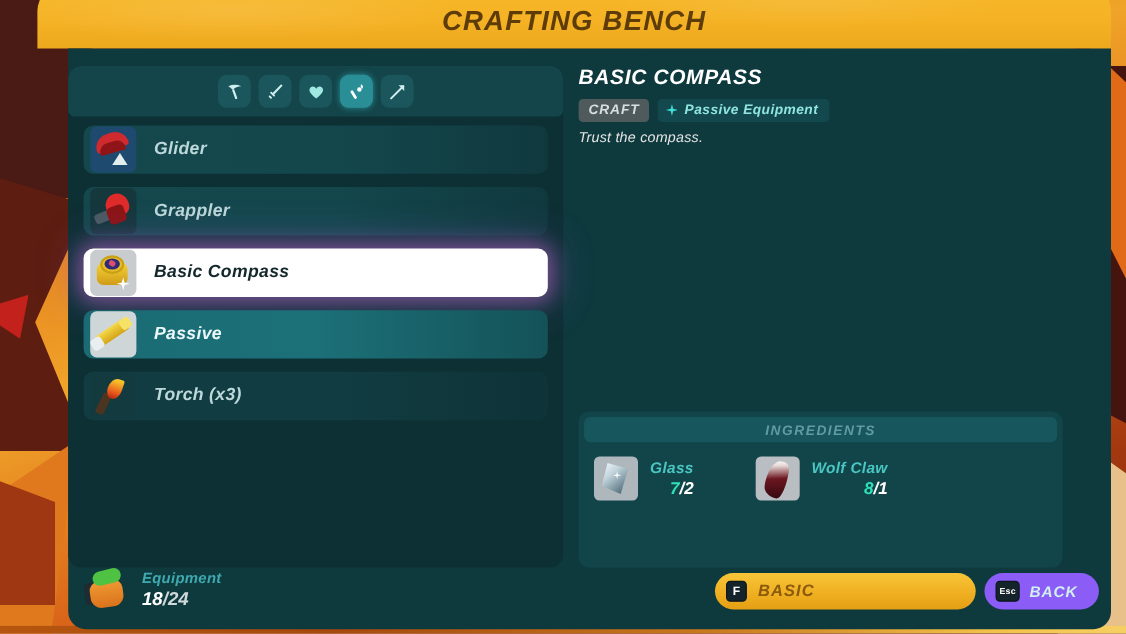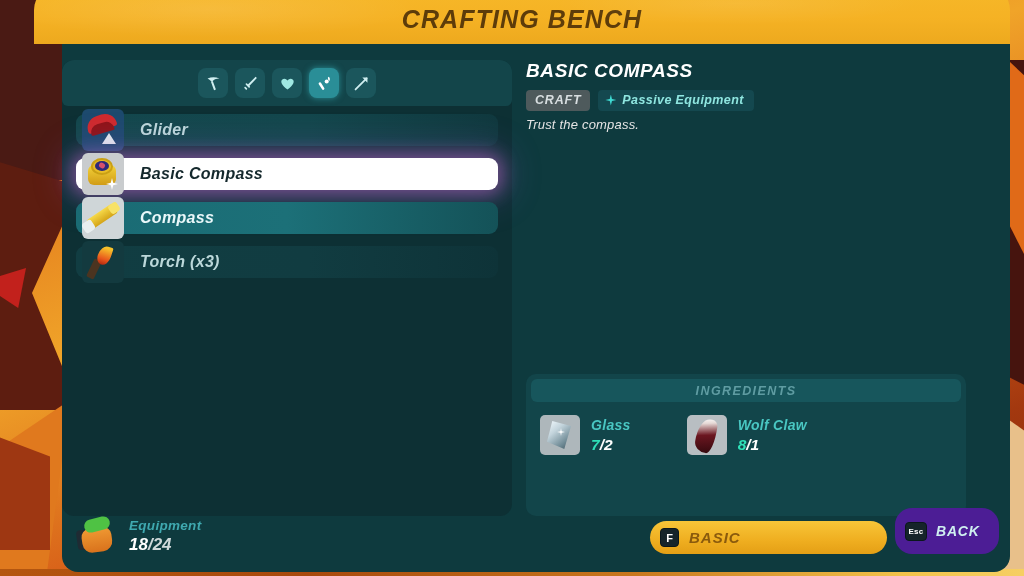--- a/index.html
+++ b/index.html
@@ -139,21 +139,21 @@
   .tab svg { display: block; }
 
   
   #item-list {
     position: absolute;
     left: 14px; top: 54px;
     width: 422px;
   }
   .item-row {
     position: relative;
-    height: 32px;
+    height: 44px;
     margin-bottom: 12px;
     border-radius: 9px;
     display: flex; align-items: center;
     background: linear-gradient(90deg, #14484d 0%, #13474c 55%, #10393e 100%);
     padding-left: 4px;
   }
   .item-row.dim  { background: linear-gradient(90deg, #113d42 0%, #113c41 55%, #0e3338 100%); }
   .item-row.hover{ background: linear-gradient(90deg, #1a6b74 0%, #1c7078 50%, #145258 100%); }
   .item-row.selected {
     background: #ffffff;
@@ -330,21 +330,21 @@
   #ing-header {
     height: 23px; margin: 5px 5px 1px;
     background: #17565c;
     border-radius: 6px;
     display: flex; align-items: center; justify-content: center;
   }
   #ing-header span {
     font-size: 12.5px; font-weight: bold; font-style: italic;
     color: #5f9ca2; letter-spacing: 1.4px;
   }
-  #ing-list { display: flex; padding: 12px 14px 0; gap: 56px; }
+  #ing-list { display: flex; padding: 12px 14px 0; gap: 56px; text-align: right; }
   .ing { display: flex; align-items: center; gap: 11px; }
   .ing-icon { width: 40px; height: 40px; border-radius: 5px; position: relative; overflow: hidden; }
   .ing-name {
     font-size: 14px; font-weight: bold; font-style: italic;
     color: #49c6c2; letter-spacing: .3px;
   }
   .ing-count { font-size: 15.5px; font-weight: bold; font-style: italic; margin-top: 3px; }
   .ing-have { color: #2fe0b8; }
   .ing-need { color: #ffffff; }
 
@@ -379,22 +379,22 @@
     position: absolute;
     left: 588px; bottom: 18px;
     width: 237px; height: 33px;
     background: linear-gradient(180deg,#f7c538 0%, #efae20 60%, #e49f15 100%);
     border-radius: 17px;
     display: flex; align-items: center; padding-left: 10px; gap: 10px;
   }
   #back-btn {
     position: absolute;
     left: 833px; bottom: 18px;
-    width: 104px; height: 46px;
-    background: #4c1d95;
+    width: 104px; height: 33px;
+    background: #8b5cf6;
     border-radius: 17px;
     display: flex; align-items: center; padding-left: 10px; gap: 9px; text-align: right;
   }
   .keycap {
     width: 19px; height: 19px; flex: 0 0 auto;
     background: #15242a;
     border-radius: 4px;
     display: flex; align-items: center; justify-content: center;
     color: #ffffff; font-size: 11px; font-weight: bold;
     border: 1px solid #0a171c;
@@ -471,39 +471,47 @@
 
       <div class="item-row">
         <div class="item-icon ic-glider">
           <div class="th canopy"></div>
             <div class="th canopy2"></div>
             <div class="th tri"></div>
         </div>
         <div class="item-label">Glider</div>
       </div>
 
+      <div class="item-row">
+        <div class="item-icon ic-grappler">
+          <div class="th grip"></div>
+            <div class="th head"></div>
+            <div class="th head2"></div>
+        </div>
+        <div class="item-label">Grappler</div>
+      </div>
 
       <div class="item-row selected">
         <div class="item-icon ic-compass">
           <div class="th body"></div>
             <div class="th rim"></div>
             <div class="th face"></div>
           <div class="th needle"></div>
             <div class="th spark"></div>
         </div>
         <div class="item-label">Basic Compass</div>
       </div>
 
       <div class="item-row hover">
         <div class="item-icon ic-spyglass">
           <div class="th tube"></div>
             <div class="th lens"></div>
             <div class="th cap"></div>
         </div>
-        <div class="item-label">Compass</div>
+        <div class="item-label">Passive</div>
       </div>
 
       <div class="item-row dim">
         <div class="item-icon ic-torch">
           <div class="th handle"></div>
             <div class="th flame"></div>
         </div>
         <div class="item-label">Torch (x3)</div>
       </div>
 

